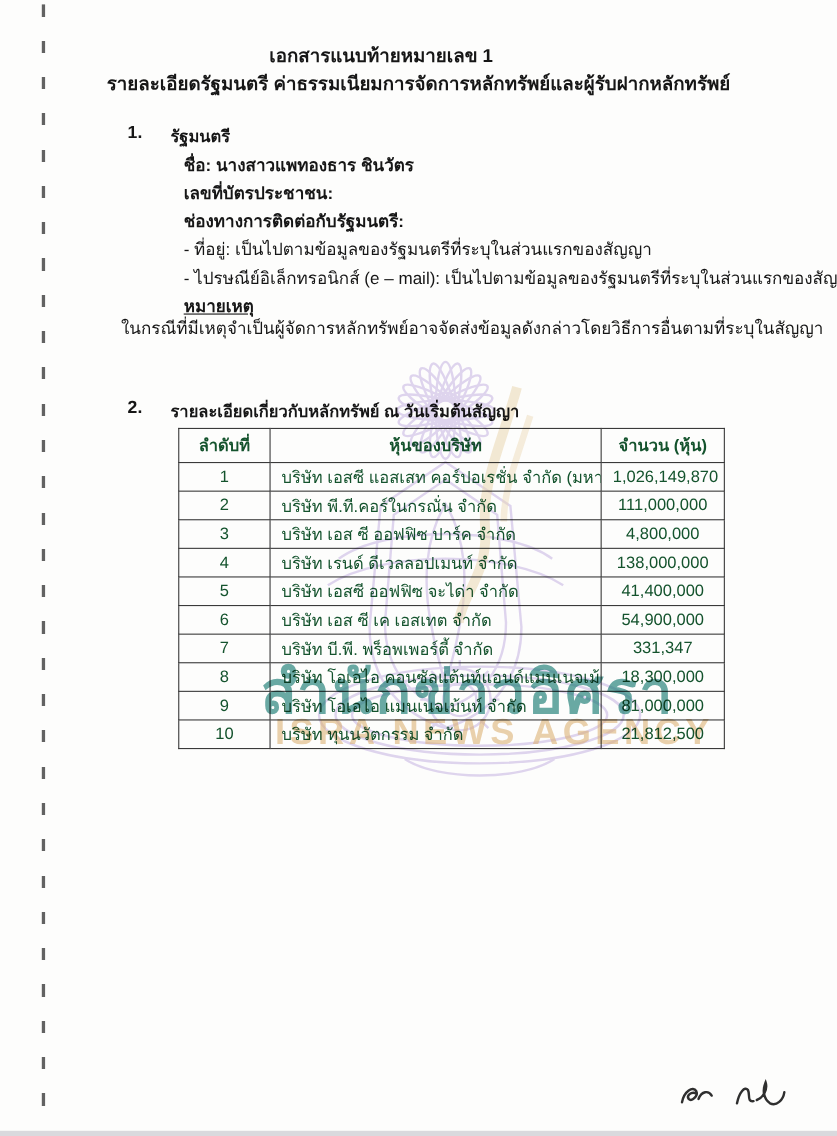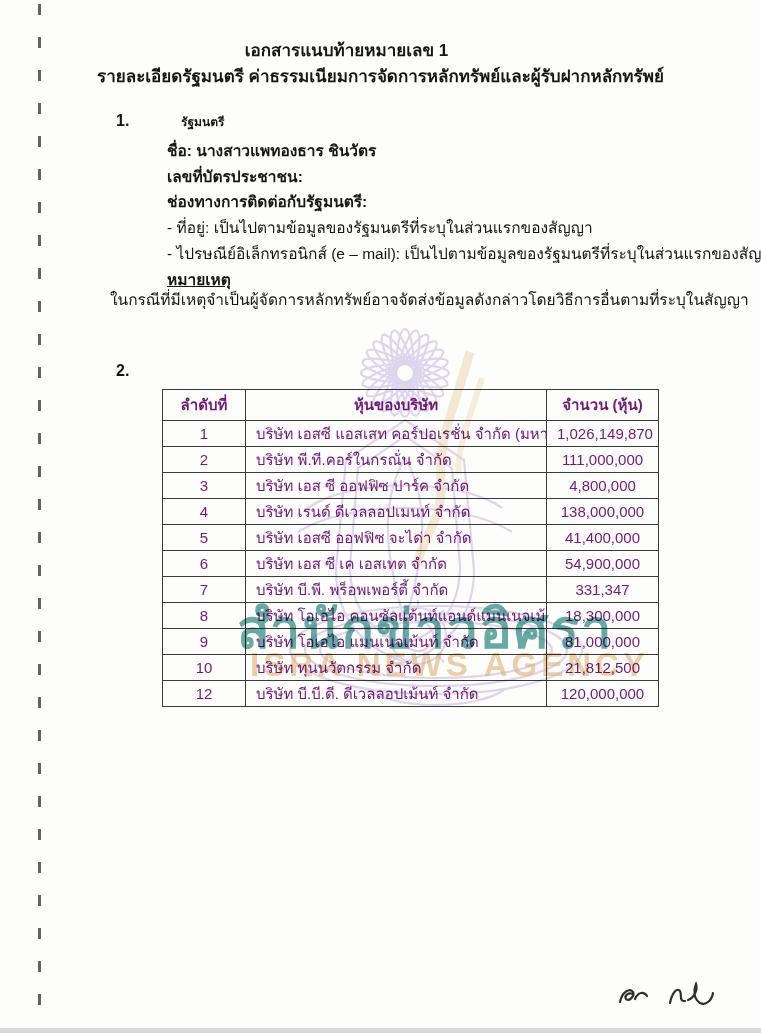--- a/index.html
+++ b/index.html
@@ -24,39 +24,39 @@
   }
   .doc-title{
     position:absolute;left:0;top:36px;width:693px;
     text-align:center;font-size:17px;font-weight:bold;white-space:nowrap;
   }
   .doc-subtitle{
     position:absolute;left:0;top:62px;width:761px;
     text-align:center;font-size:17px;font-weight:bold;white-space:nowrap;
   }
   .sec-num{position:absolute;left:116px;font-size:16px;font-weight:bold;}
-  .sec-heading{position:absolute;left:181px;font-size:12px;font-weight:bold;white-space:nowrap;}
+  .sec-heading{position:absolute;left:155px;font-size:15px;font-weight:bold;white-space:nowrap;}
   .sec1-num,.sec1-heading{top:112px;}
   .sec2-num,.sec2-heading{top:362px;}
   .sec1-lines{
     position:absolute;left:167px;top:138px;
     font-size:15.5px;line-height:25.7px;
   }
   .s1-line{white-space:nowrap;}
   .b{font-weight:bold;}
   .note-heading{font-weight:bold;text-decoration:underline;}
   .note-block{
     position:absolute;left:110px;top:287px;
     font-size:15.5px;line-height:26.5px;
   }
   .note-line{white-space:nowrap;}
   table.doc-table{
     position:absolute;left:162px;top:389px;
     width:496px;border-collapse:collapse;table-layout:fixed;
-    font-size:15px;color:#701a75;
+    font-size:15px;color:#14532d;
   }
   .doc-table th,.doc-table td{
     border:1.6px solid #3a3a3a;
     padding:0 10px;overflow:hidden;white-space:nowrap;
   }
   .doc-table th{height:30px;font-weight:bold;text-align:center;padding:0 4px;}
   .doc-table td{height:25px;}
   .doc-table td:nth-child(1){text-align:center;width:83px;}
   .doc-table td:nth-child(2){text-align:left;width:301px;}
   .doc-table td:nth-child(3){text-align:center;width:112px;}
@@ -99,20 +99,21 @@
     <div class="s1-line">- ที่อยู่: เป็นไปตามข้อมูลของรัฐมนตรีที่ระบุในส่วนแรกของสัญญา</div>
     <div class="s1-line">- ไปรษณีย์อิเล็กทรอนิกส์ (e – mail): เป็นไปตามข้อมูลของรัฐมนตรีที่ระบุในส่วนแรกของสัญญา</div>
     <div class="s1-line note-heading">หมายเหตุ</div>
   </div>
 
   <div class="note-block">
     <div class="note-line">ในกรณีที่มีเหตุจำเป็นผู้จัดการหลักทรัพย์อาจจัดส่งข้อมูลดังกล่าวโดยวิธีการอื่นตามที่ระบุในสัญญา</div>
   </div>
 
   <div class="sec-num sec2-num">2.</div>
+  <div class="sec-heading sec2-heading">รายละเอียดเกี่ยวกับหลักทรัพย์ ณ วันเริ่มต้นสัญญา</div>
 
   <table class="doc-table">
     <colgroup>
         <col class="c1">
         <col class="c2">
         <col class="c3">
       </colgroup>
     <thead>
       <tr>
         <th>ลำดับที่</th>
@@ -163,25 +164,20 @@
         </tr>
         <tr>
           <td>9</td>
           <td>บริษัท โอเอไอ แมนเนจเม้นท์ จำกัด</td>
           <td>81,000,000</td>
         </tr>
         <tr>
           <td>10</td>
           <td>บริษัท ทุนนวัตกรรม จำกัด</td>
           <td>21,812,500</td>
-        </tr>
-        <tr>
-          <td>12</td>
-          <td>บริษัท บี.บี.ดี. ดีเวลลอปเม้นท์ จำกัด</td>
-          <td>120,000,000</td>
         </tr>
       </tbody>
   </table>
 
   <div class="watermark">
     <svg class="seal" width="320" height="460" viewBox="0 0 320 460" fill="none">
       <g stroke="#c2aee2" stroke-width="2.2" fill="none">
 
         <g>
           <ellipse cx="137" cy="55" rx="9" ry="44"></ellipse>

